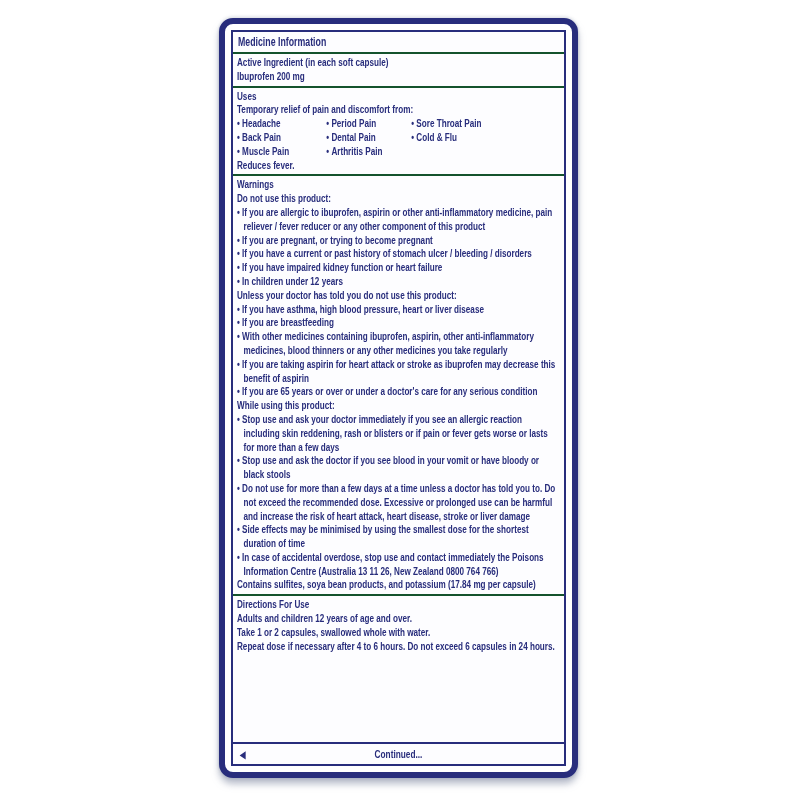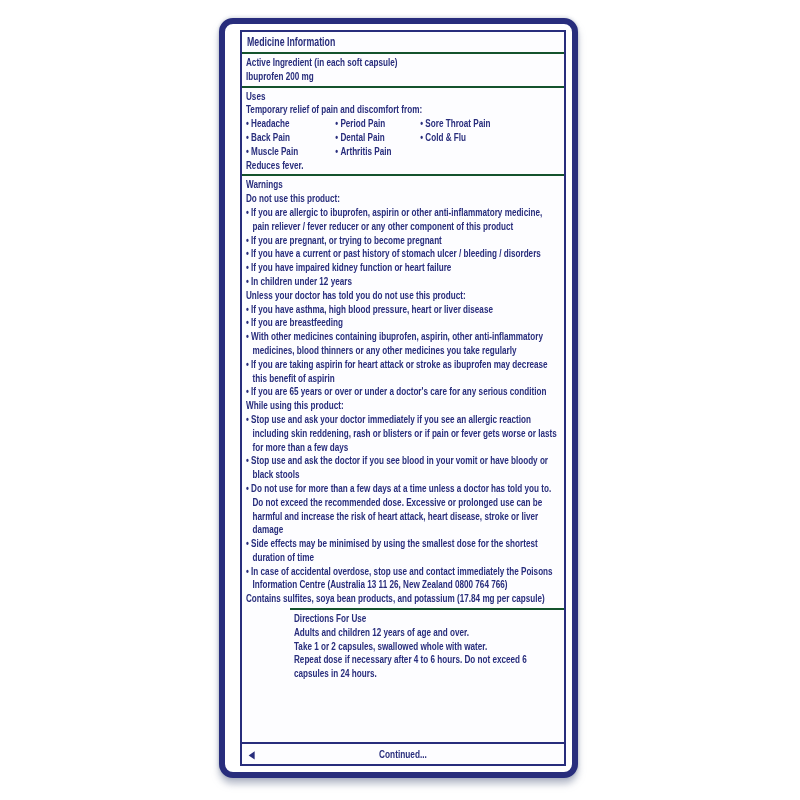--- a/index.html
+++ b/index.html
@@ -25,21 +25,20 @@
     top: 18px;
     width: 359px;
     height: 760px;
     box-sizing: border-box;
     background: #ffffff;
     border: 6px solid #282d7c;
     border-radius: 14px;
     box-shadow: 0 6px 7px rgba(125, 135, 160, 0.55),
                 0 1px 3px rgba(125, 135, 160, 0.35),
                 0 -2px 3px rgba(150, 158, 180, 0.2);
-    padding-left: 9px;
   }
 
   .inner {
     box-sizing: border-box;
     margin: 6px;
     border: 2px solid #282d7c;
     height: 736px;
     display: flex;
     flex-direction: column;
     overflow: hidden;
@@ -75,21 +74,21 @@
     padding-left: 9px;
     text-indent: -9px;
   }
   .bullet::before { content: "\2022\00a0"; }
 
   .uses-grid {
     display: grid;
     grid-template-columns: 124px 118px 1fr;
   }
 
-  .directions { flex: 1 1 auto; min-height: 30px; margin-left: 48px; }
+  .directions { flex: 1 1 auto; min-height: 30px; }
 
   .footer-row {
     box-sizing: border-box;
     flex: 0 0 auto;
     border-top: 2px solid #282d7c;
     height: 22px;
     position: relative;
     padding: 3px 4px;
   }
   .footer-inner { position: relative; height: 100%; }

